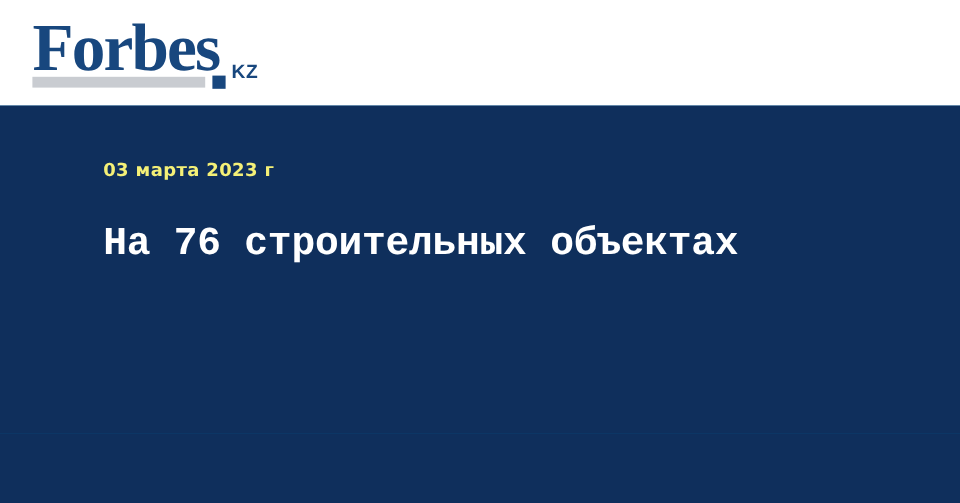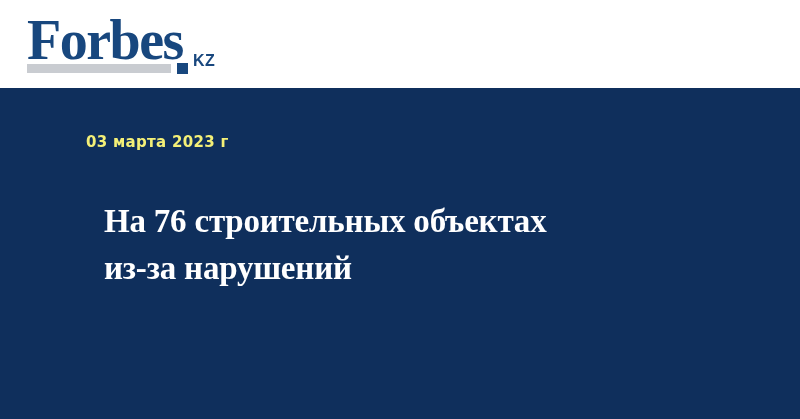--- a/index.html
+++ b/index.html
@@ -107,22 +107,22 @@
     letter-spacing: 0.3px;
     color: #f4f077;
     white-space: nowrap;
   }
 
   .headline {
     position: absolute;
     left: 86px;
     top: 92px;
     width: 660px;
-    margin: 18px;
-    font-family: Liberation Serif, serif;
+    margin: 0;
+    font-family: Liberation Mono, monospace;
     font-weight: bold;
     font-size: 33px;
     line-height: 47px;
     letter-spacing: -0.2px;
     color: #ffffff;
   }
 
   .headline .hl-line {
     display: block;
     white-space: nowrap;
@@ -141,18 +141,17 @@
       <span class="logo-kz">KZ</span>
     </div>
   </div>
 
   <div class="body-area">
 
     <div class="date">03 марта 2023 г</div>
 
     <h1 class="headline">
       <span class="hl-line">На 76 строительных объектах</span>
-      <span class="hl-line">из-за нарушений</span>
     </h1>
 
   </div>
 
 </div>
 
 </body></html>

